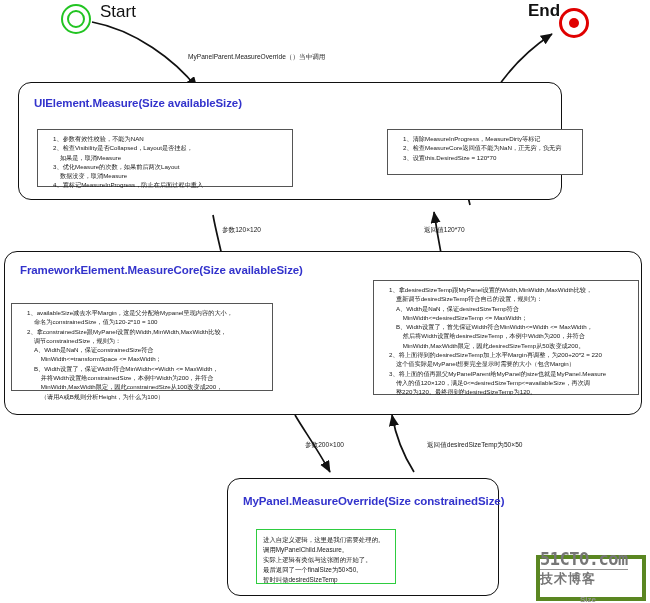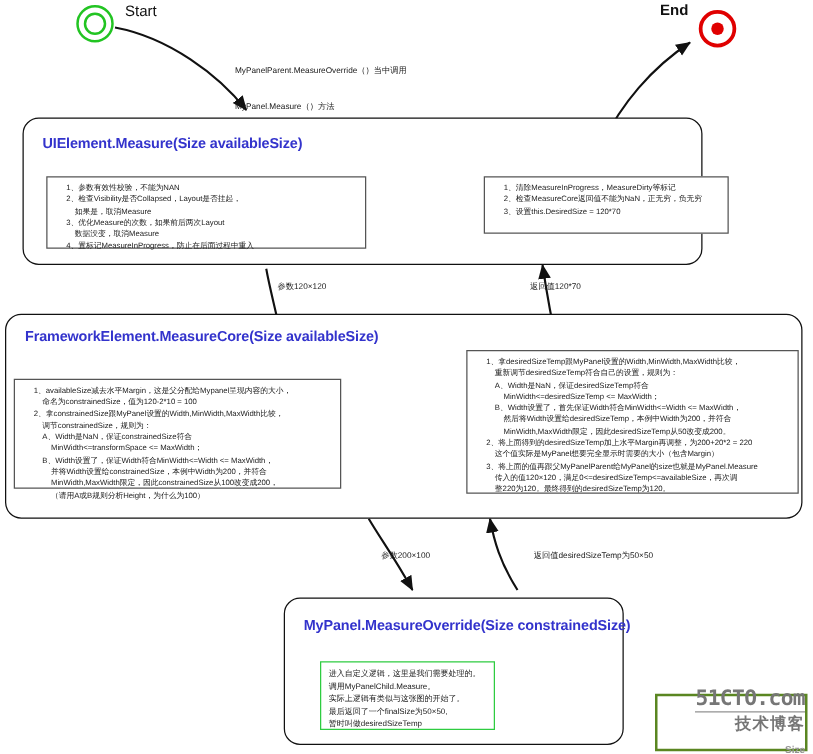--- a/index.html
+++ b/index.html
@@ -50,21 +50,21 @@
   }
   #end-node .inner-dot {
     position: absolute;
     left: 7px; top: 7px;
     width: 10px; height: 10px;
     border-radius: 50%;
     background: #e00000;
   }
   .term-label {
     position: absolute;
-    font-size: 12px;
+    font-size: 17px;
     color: #111;
     white-space: nowrap;
   }
   #start-label { left: 100px; top: 2px; }
   #end-label   { left: 528px; top: 1px; font-weight: bold; }
 
   
   .proc-box {
     position: absolute;
     box-sizing: border-box;
@@ -126,27 +126,27 @@
     line-height: 1.5;
     color: #1a1a1a;
     white-space: pre;
   }
   .edge-label .hl { color: #cc0000; }
 
   
   #watermark {
     position: absolute;
     right: 4px; bottom: 2px;
-    width: 122px; height: 46px;
+    width: 110px; height: 46px;
     background: #ffffff;
-    border: 2px solid #4d7c0f;
+    border: 4px solid #4d7c0f;
     box-sizing: border-box;
     display: flex;
     flex-direction: column;
-    align-items: flex-end;
+    align-items: flex-start;
     justify-content: center;
     opacity: 0.92;
   }
   #watermark .wm-top {
     font-family: "DejaVu Sans Mono", monospace;
     font-size: 17px;
     font-weight: 700;
     color: #6b6b6b;
     letter-spacing: -0.5px;
     line-height: 1;
@@ -209,21 +209,21 @@
     <div class="inner-dot"></div>
   </div>
   <div class="term-label" id="end-label">End</div>
 
   <div class="edge-label" style="left:188px; top:32px;">
     <div>MyPanelParent.MeasureOverride（）当中调用</div>
     <div>MyPanel.Measure（）方法</div>
     <div><span class="hl">参数availableSize：</span><span> 120×120</span></div>
   </div>
 
-  <div class="proc-box" id="box-uielement-measure" style="left:18px; top:94px; width:544px; height:118px;">
+  <div class="proc-box" id="box-uielement-measure" style="left:18px; top:82px; width:544px; height:118px;">
     <div class="proc-title" style="top:14px;">UIElement.Measure(Size availableSize)</div>
 
     <div class="note-box" style="left:18px; top:46px; width:256px; height:58px;">
       <ol>
         <li>1、参数有效性校验，不能为NAN</li>
         <li>2、检查Visibility是否Collapsed，Layout是否挂起，
     如果是，取消Measure</li>
         <li>3、优化Measure的次数，如果前后两次Layout
     数据没变，取消Measure</li>
         <li>4、置标记MeasureInProgress，防止在后面过程中重入</li>

